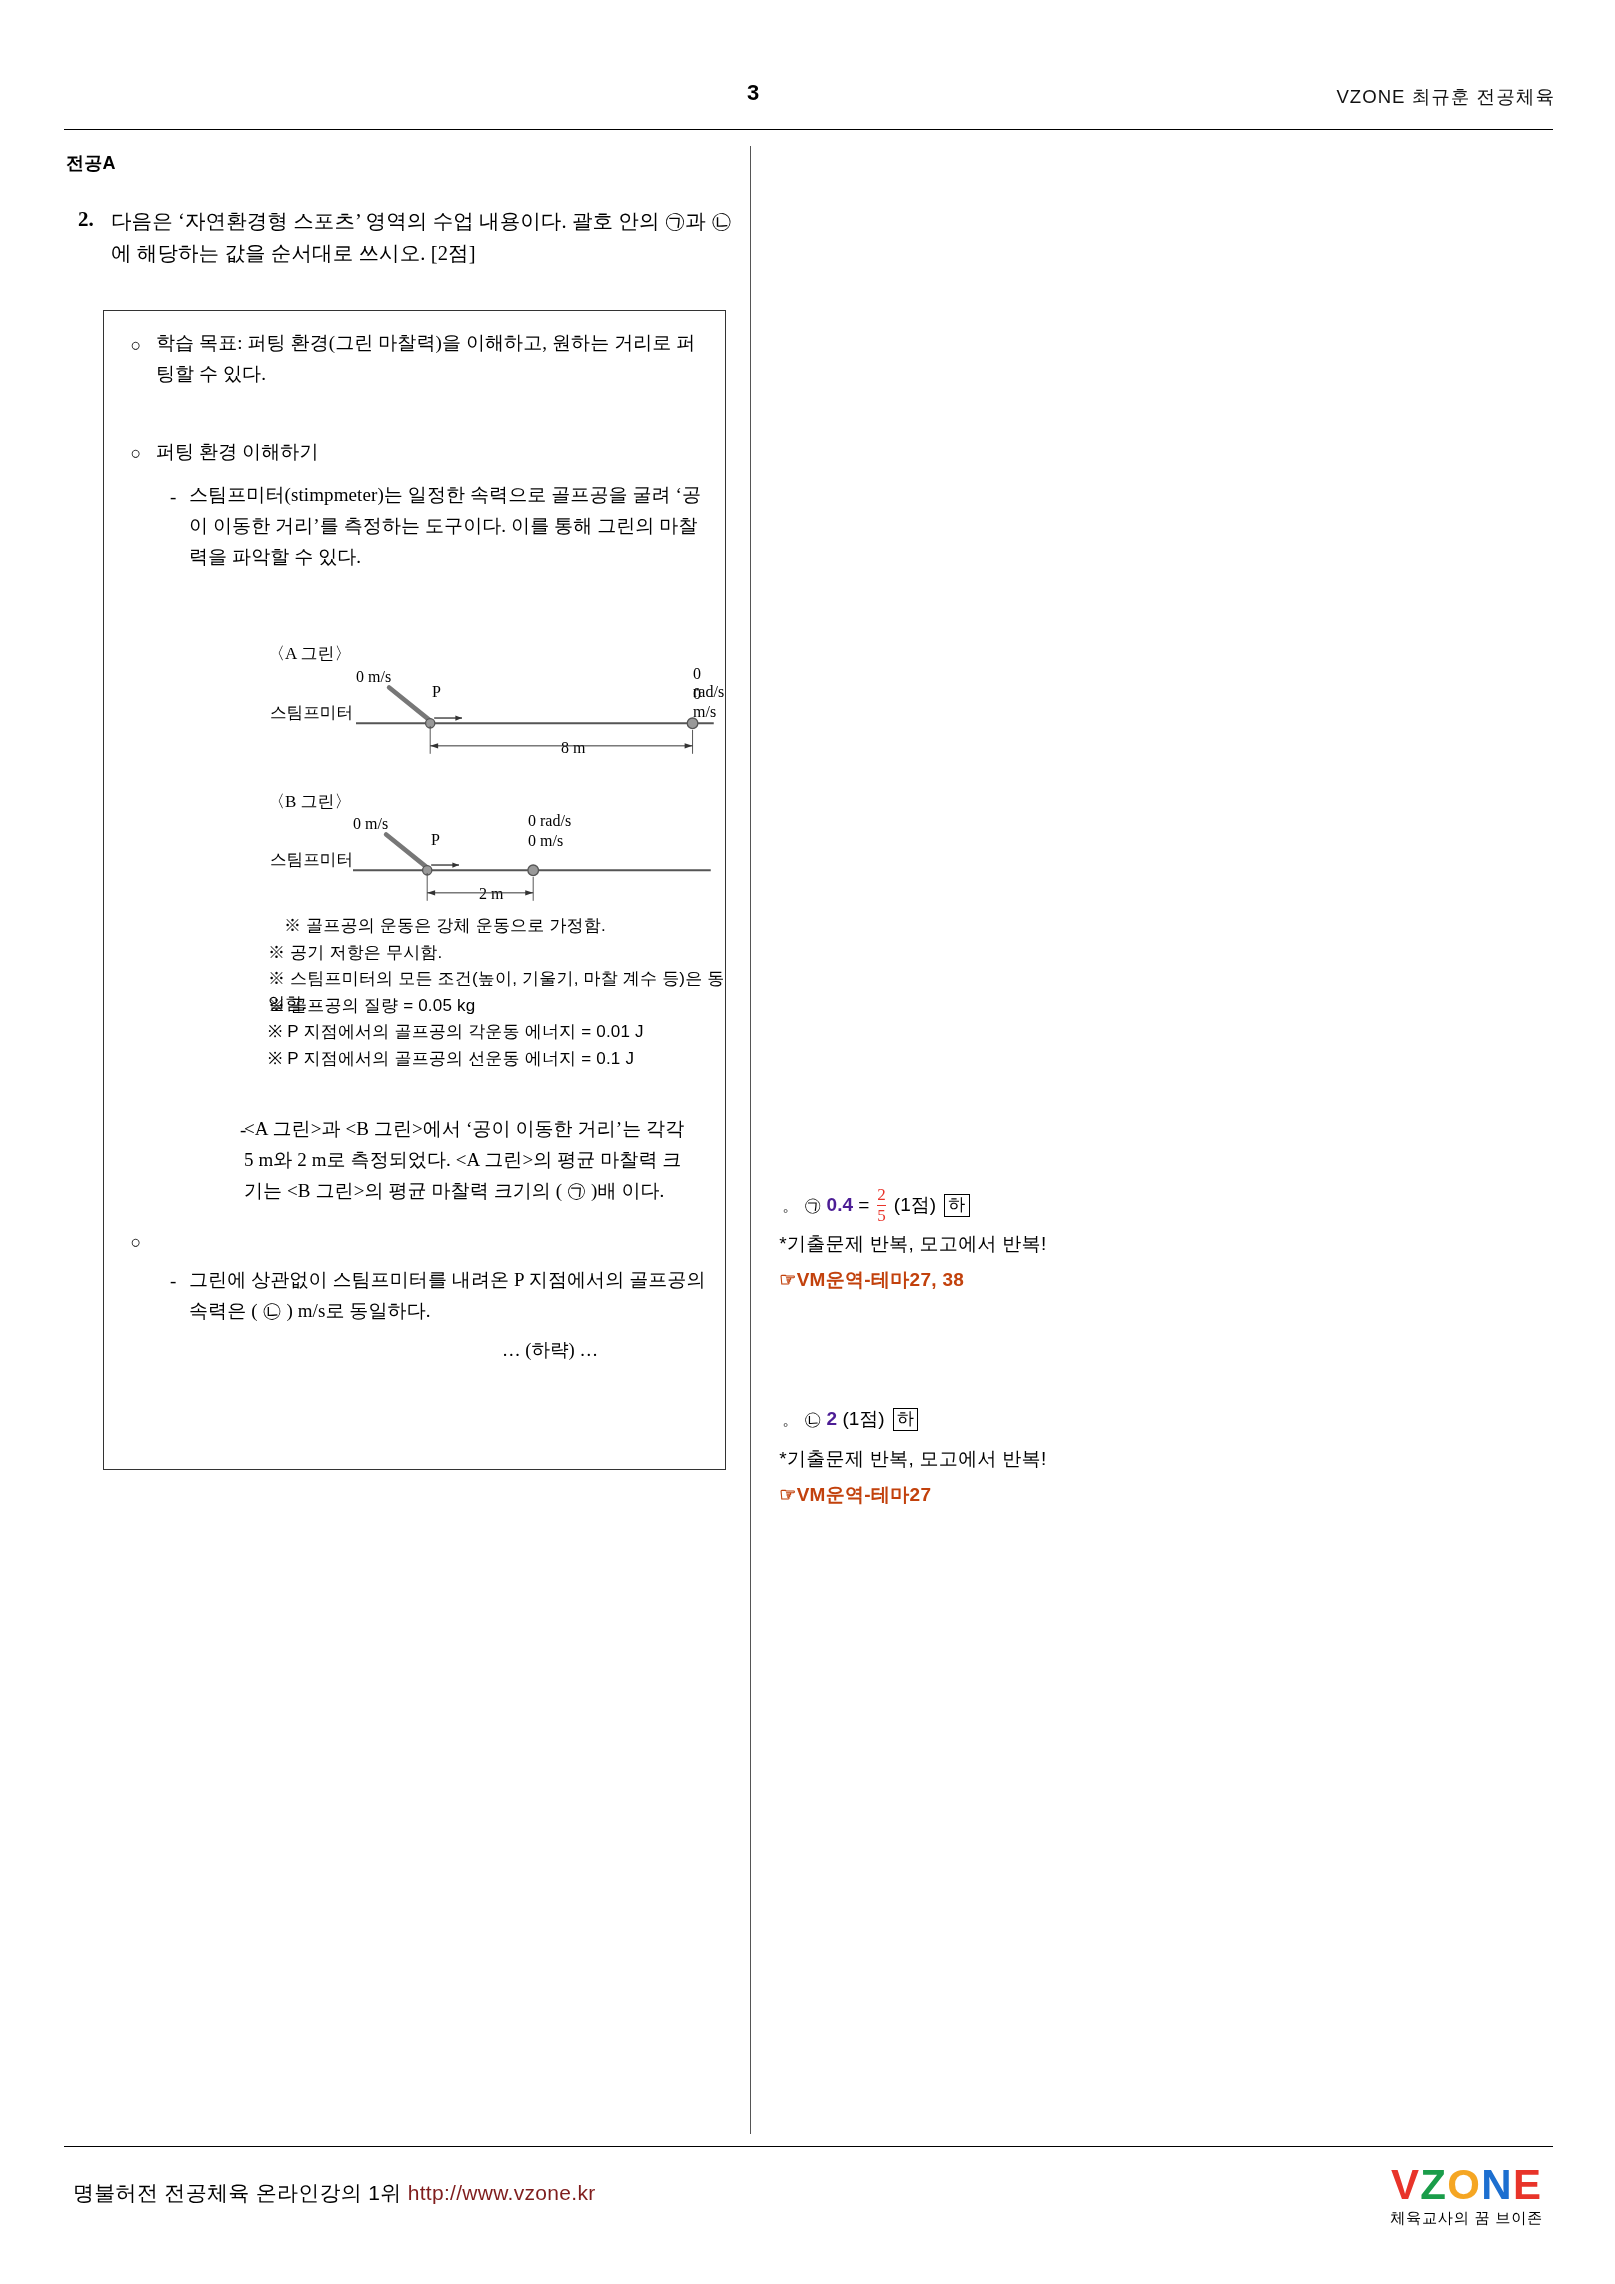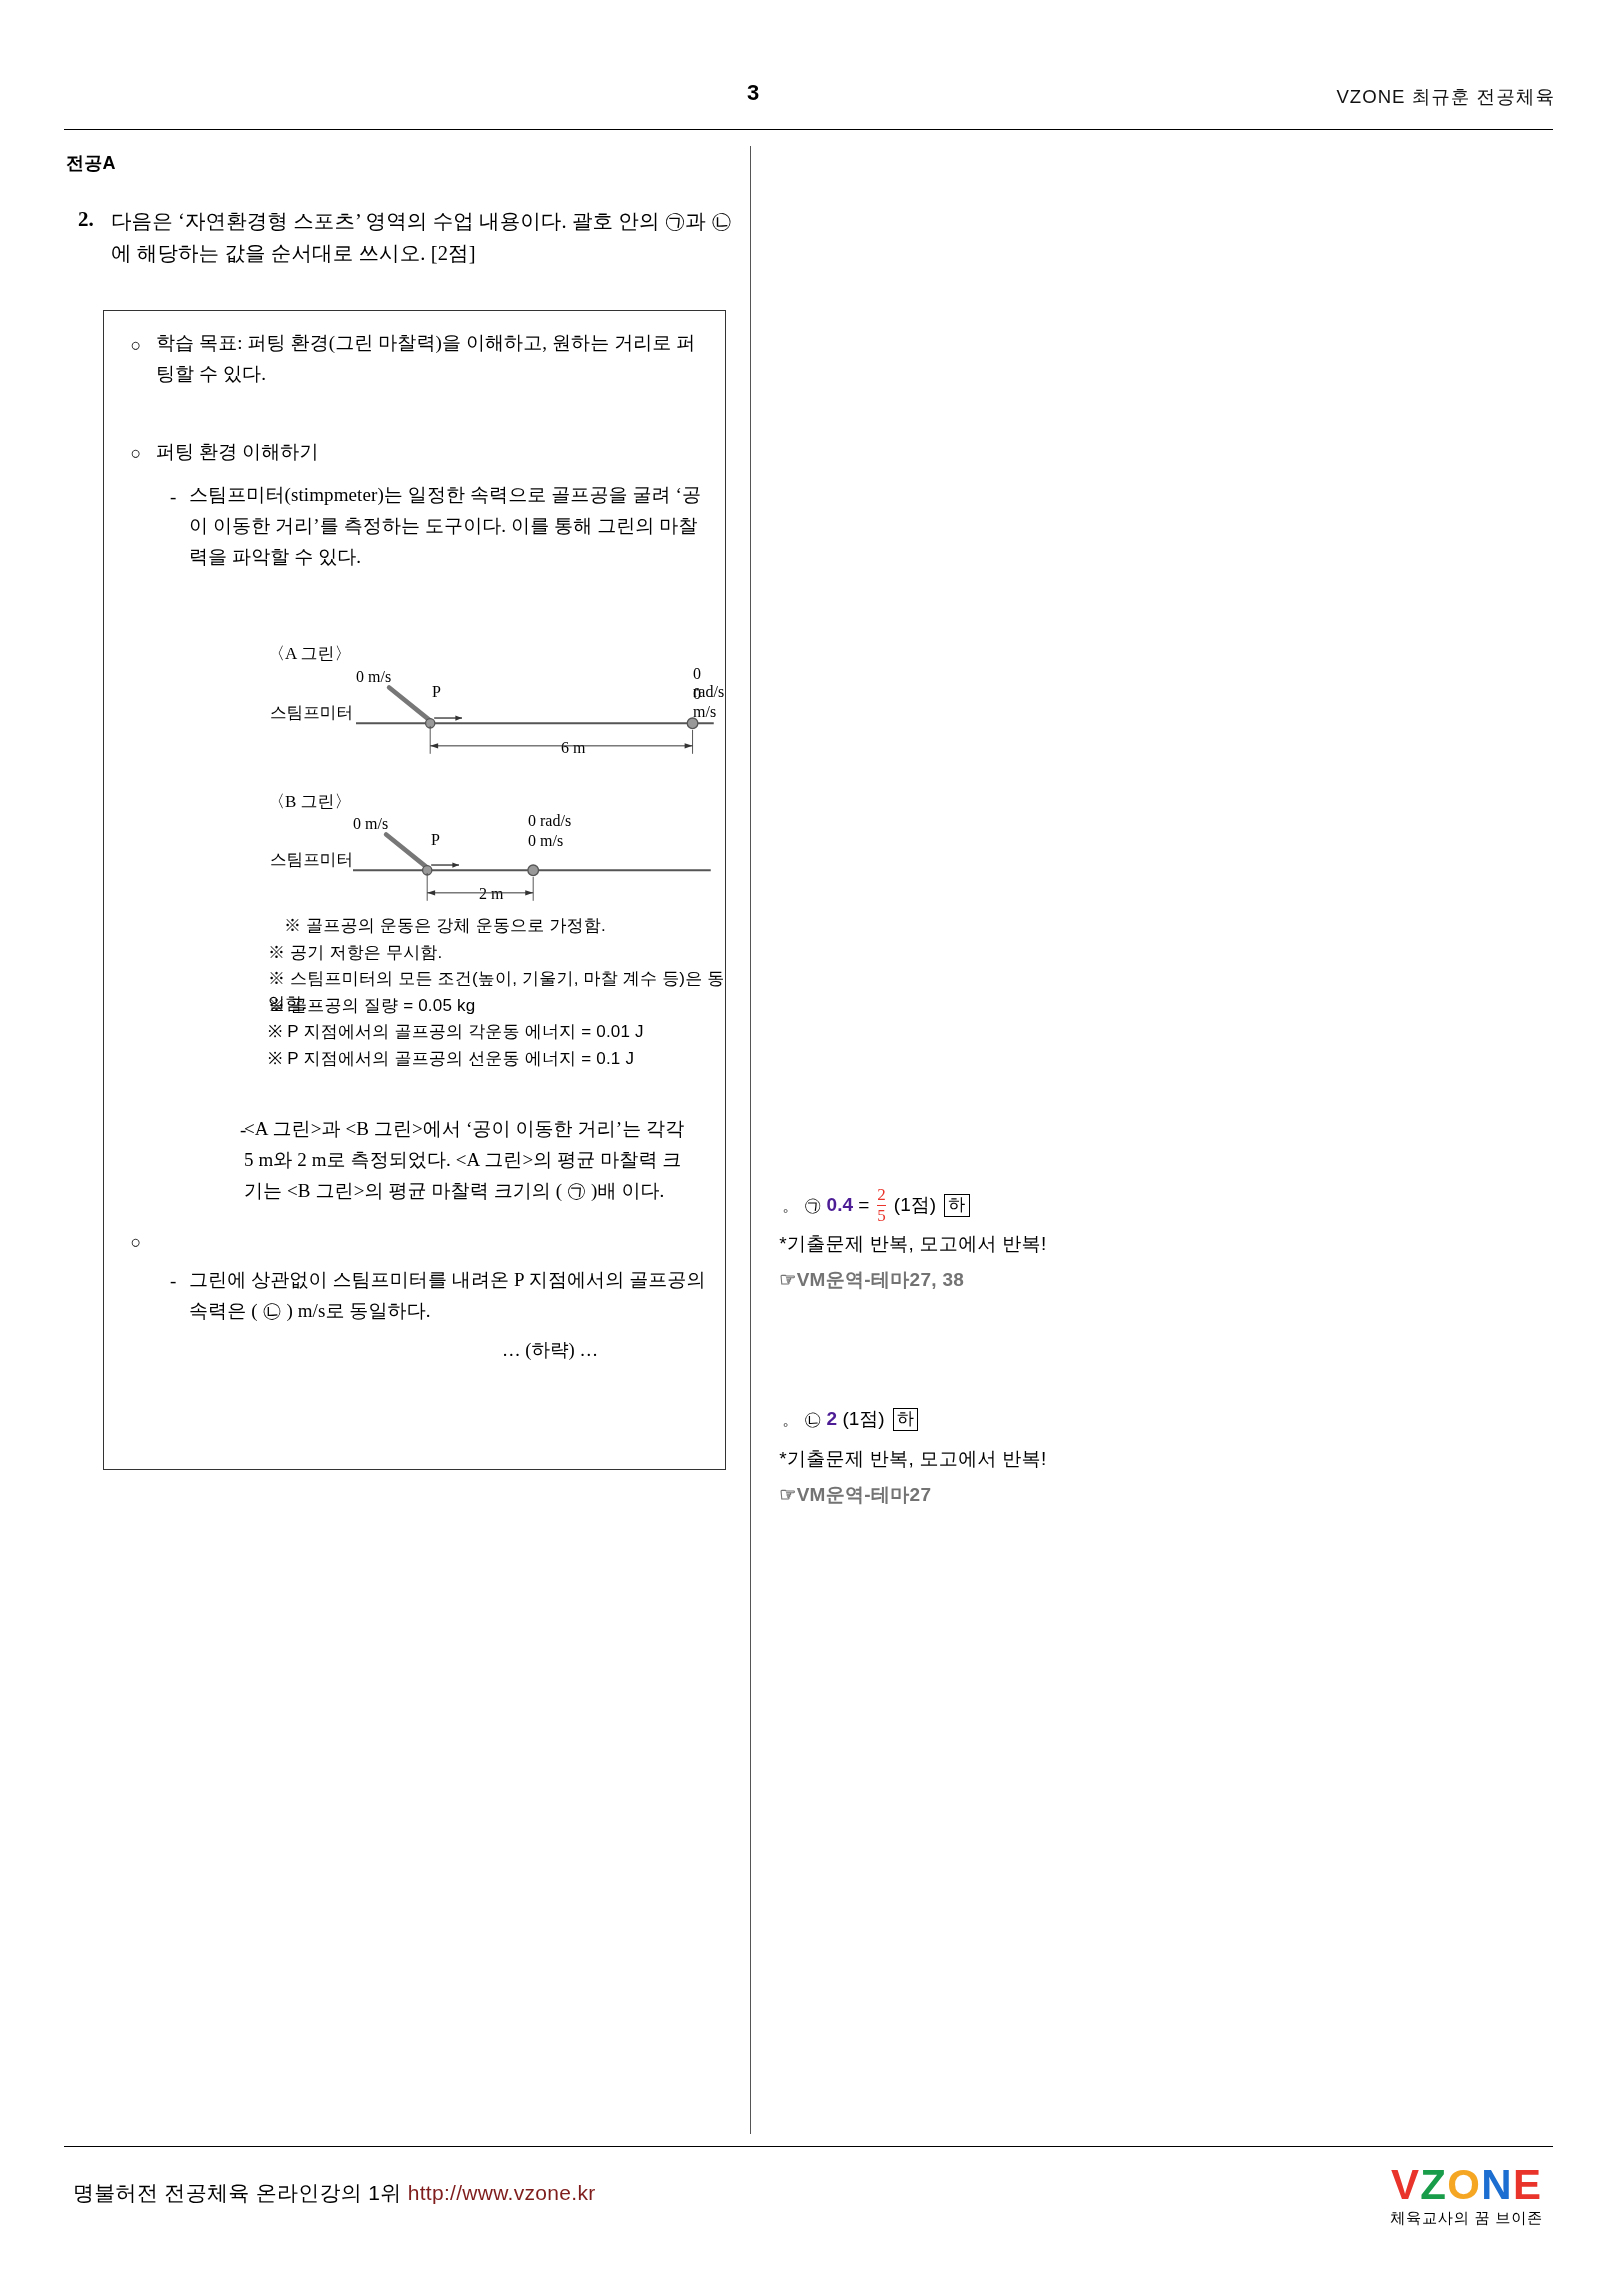--- a/index.html
+++ b/index.html
@@ -196,21 +196,21 @@
     position: absolute;
     font-family: "Liberation Sans", sans-serif;
     font-size: 19px;
     letter-spacing: 0.3px;
     white-space: nowrap;
   }
   .ref-blue {
     position: absolute;
     font-family: "Liberation Sans", sans-serif;
     font-size: 19px;
-    color: #737373;
+    color: #c2410c;
     font-weight: bold;
     letter-spacing: 0.3px;
     white-space: nowrap;
   }
 
   
   .footer-rule {
     position: absolute;
     left: 64px;
     top: 2146px;
@@ -283,21 +283,21 @@
 
       <div class="li-dash" style="left:66px; top:170px;">-</div>
       <div class="li-body" style="left:85px; top:168px; width:517px;">스팀프미터(stimpmeter)는 일정한 속력으로 골프공을 굴려 ‘공이 이동한 거리’를 측정하는 도구이다. 이를 통해 그린의 마찰력을 파악할 수 있다.</div>
 
       <div class="fig-label" style="left:164px; top:331px;">〈A 그린〉</div>
       <div class="fig-small" style="left:252px; top:357px;">0 m/s</div>
       <div class="fig-small" style="left:328px; top:372px;">P</div>
       <div class="fig-small" style="left:589px; top:354px;">0 rad/s</div>
       <div class="fig-small" style="left:589px; top:374px;">0 m/s</div>
       <div class="fig-ko" style="left:166px; top:391px;">스팀프미터</div>
-      <div class="fig-small" style="left:457px; top:428px;">6 m</div>
+      <div class="fig-small" style="left:457px; top:428px;">8 m</div>
       <svg style="position:absolute; left:252px; top:371px;" width="371" height="80" viewBox="0 0 560 120">
         <line x1="0" y1="62" x2="540" y2="62" stroke="#555" stroke-width="3"></line>
         <line x1="50" y1="8" x2="112" y2="58" stroke="#777" stroke-width="7" stroke-linecap="round"></line>
         <circle cx="112" cy="62" r="7" fill="#999" stroke="#555" stroke-width="2"></circle>
         <circle cx="508" cy="62" r="8" fill="#999" stroke="#555" stroke-width="2"></circle>
         <line x1="118" y1="54" x2="160" y2="54" stroke="#333" stroke-width="2"></line>
         <polygon points="160,54 150,50 150,58" fill="#333"></polygon>
         <line x1="112" y1="66" x2="112" y2="108" stroke="#555" stroke-width="1.5"></line>
         <line x1="508" y1="72" x2="508" y2="108" stroke="#555" stroke-width="1.5"></line>
         <line x1="112" y1="96" x2="508" y2="96" stroke="#333" stroke-width="1.5"></line>

